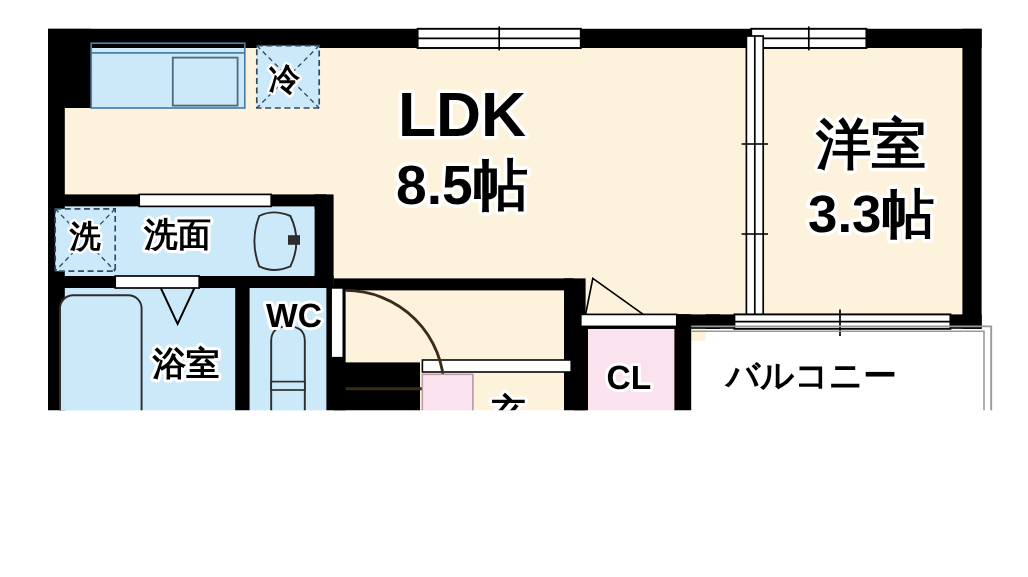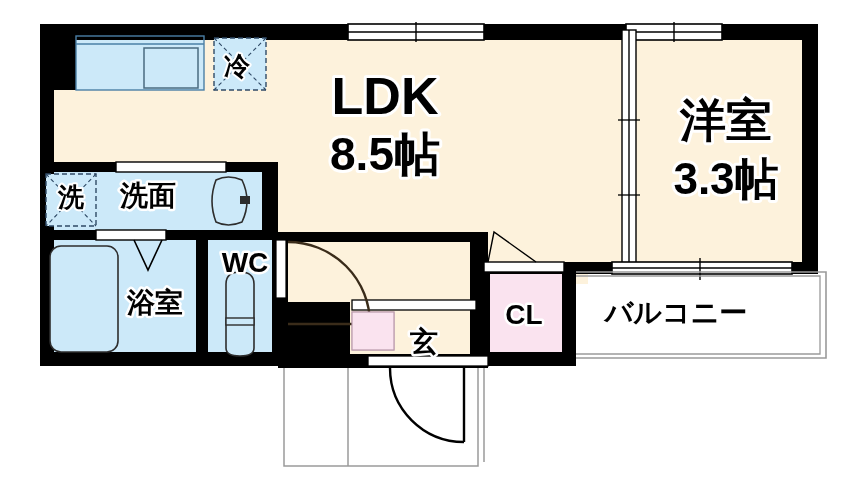--- a/index.html
+++ b/index.html
@@ -6,21 +6,21 @@
     margin: 0;
     padding: 0;
     background: #ffffff;
   }
   body {
     font-family: "Liberation Sans", "DejaVu Sans", sans-serif;
   }
   #floorplan-root {
     position: relative;
     width: 857px;
-    height: 481px;
+    height: 342px;
     background: #ffffff;
     overflow: hidden;
   }
   #fp-svg {
     position: absolute;
     left: 0;
     top: 0;
     width: 857px;
     height: 481px;
   }

